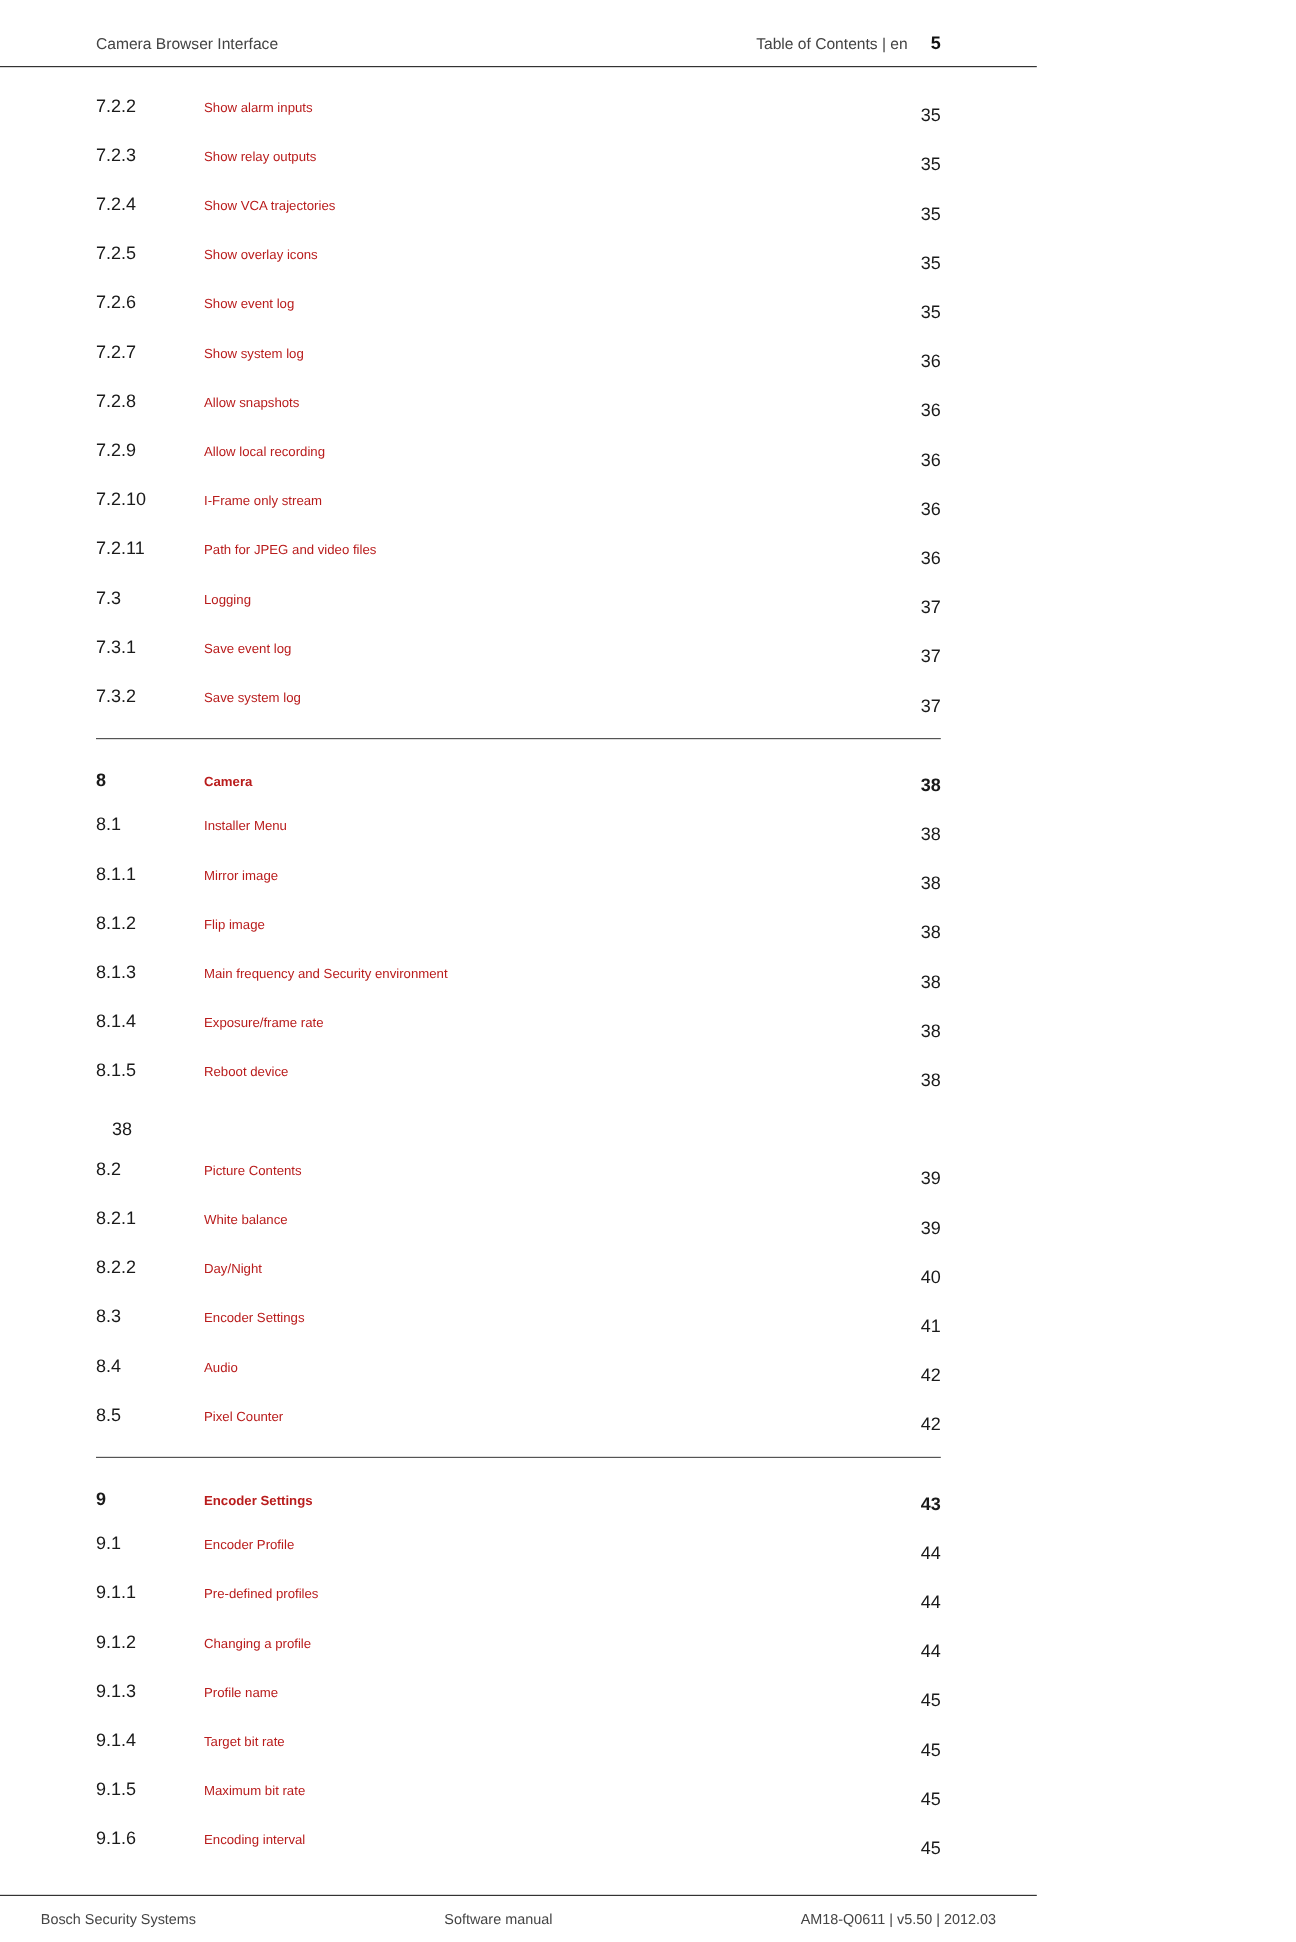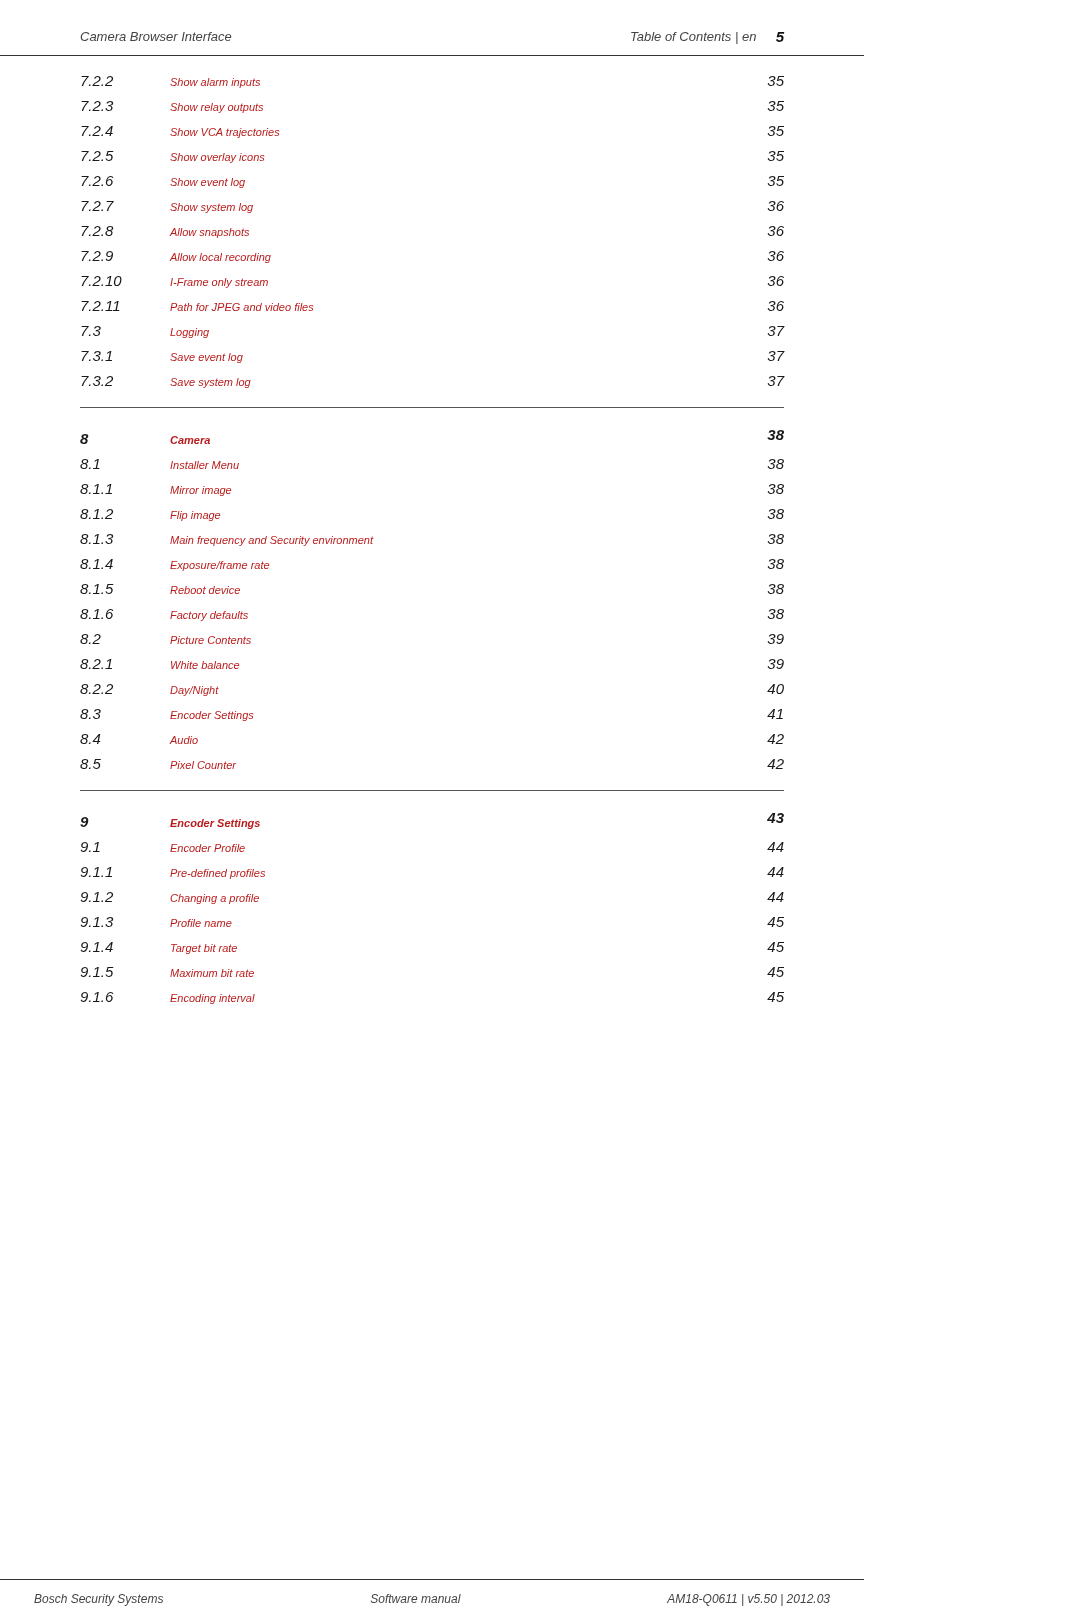--- a/index.html
+++ b/index.html
@@ -17,21 +17,20 @@
       min-height: 1618px;
     }
 
     .page-container {
       width: 864px;
       min-height: 1618px;
       padding: 0;
       position: relative;
       display: flex;
       flex-direction: column;
-      font-style: italic;
     }
 
     .page-header {
       display: flex;
       justify-content: space-between;
       align-items: center;
       padding: 28px 80px 10px 80px;
       border-bottom: 1.5px solid #333;
       margin-bottom: 12px;
     }
@@ -93,20 +92,21 @@
     .toc-title.bold {
       font-weight: bold;
       margin-top: 12px;
     }
 
     .toc-page {
       font-size: 15px;
       color: #1a1a1a;
       min-width: 30px;
       text-align: right;
+      margin-top: 16px;
     }
 
     .toc-page.bold {
       font-weight: bold;
     }
 
     .section-divider {
       border: none;
       border-top: 1px solid #555;
       margin: 14px 0 10px 0;
@@ -284,24 +284,20 @@
           <span class="toc-page">38</span>
         </div>
         <div class="toc-row">
           <div class="toc-row-left">
             <span class="toc-number">8.1.5</span>
             <span class="toc-title">Reboot device</span>
           </div>
           <span class="toc-page">38</span>
         </div>
         <div class="toc-row">
-          <div class="toc-row-left">
-            <span class="toc-number">8.1.6</span>
-            <span class="toc-title">Factory defaults</span>
-          </div>
           <span class="toc-page">38</span>
         </div>
         <div class="toc-row">
           <div class="toc-row-left">
             <span class="toc-number">8.2</span>
             <span class="toc-title">Picture Contents</span>
           </div>
           <span class="toc-page">39</span>
         </div>
         <div class="toc-row">

